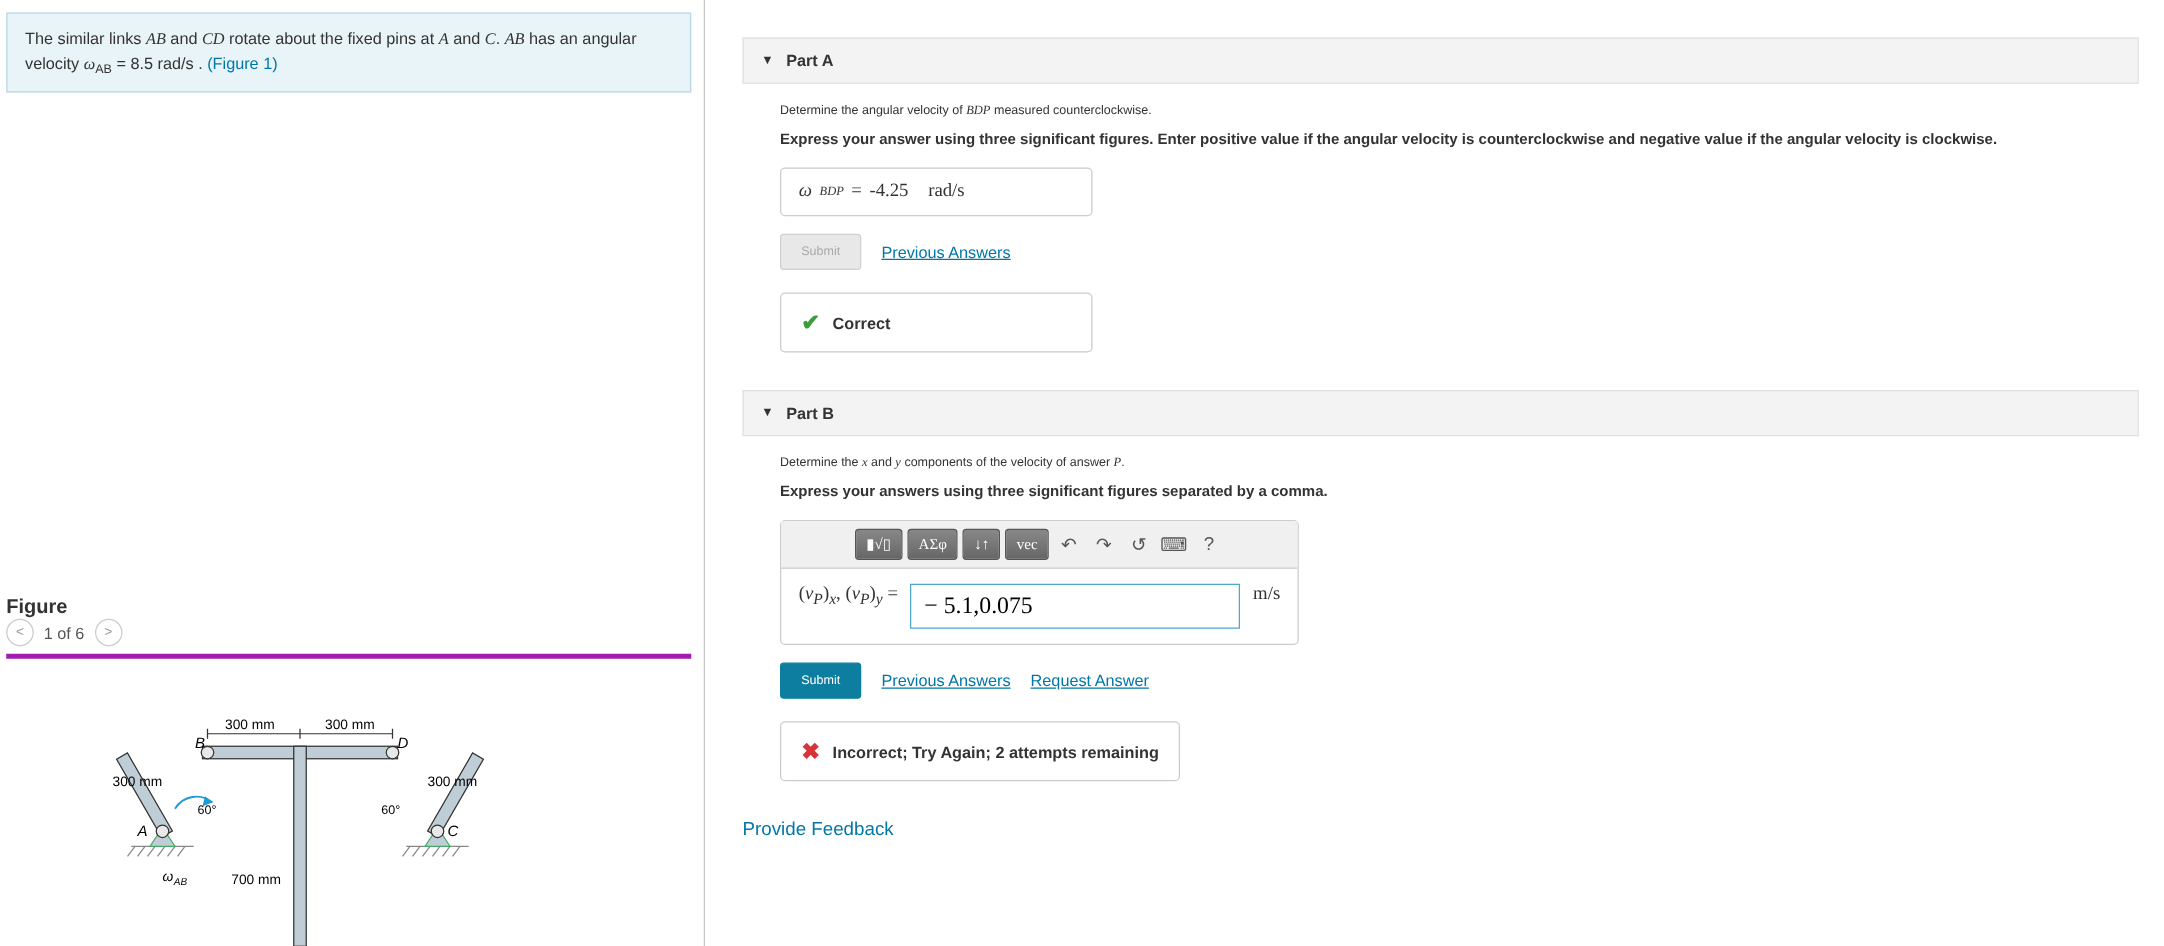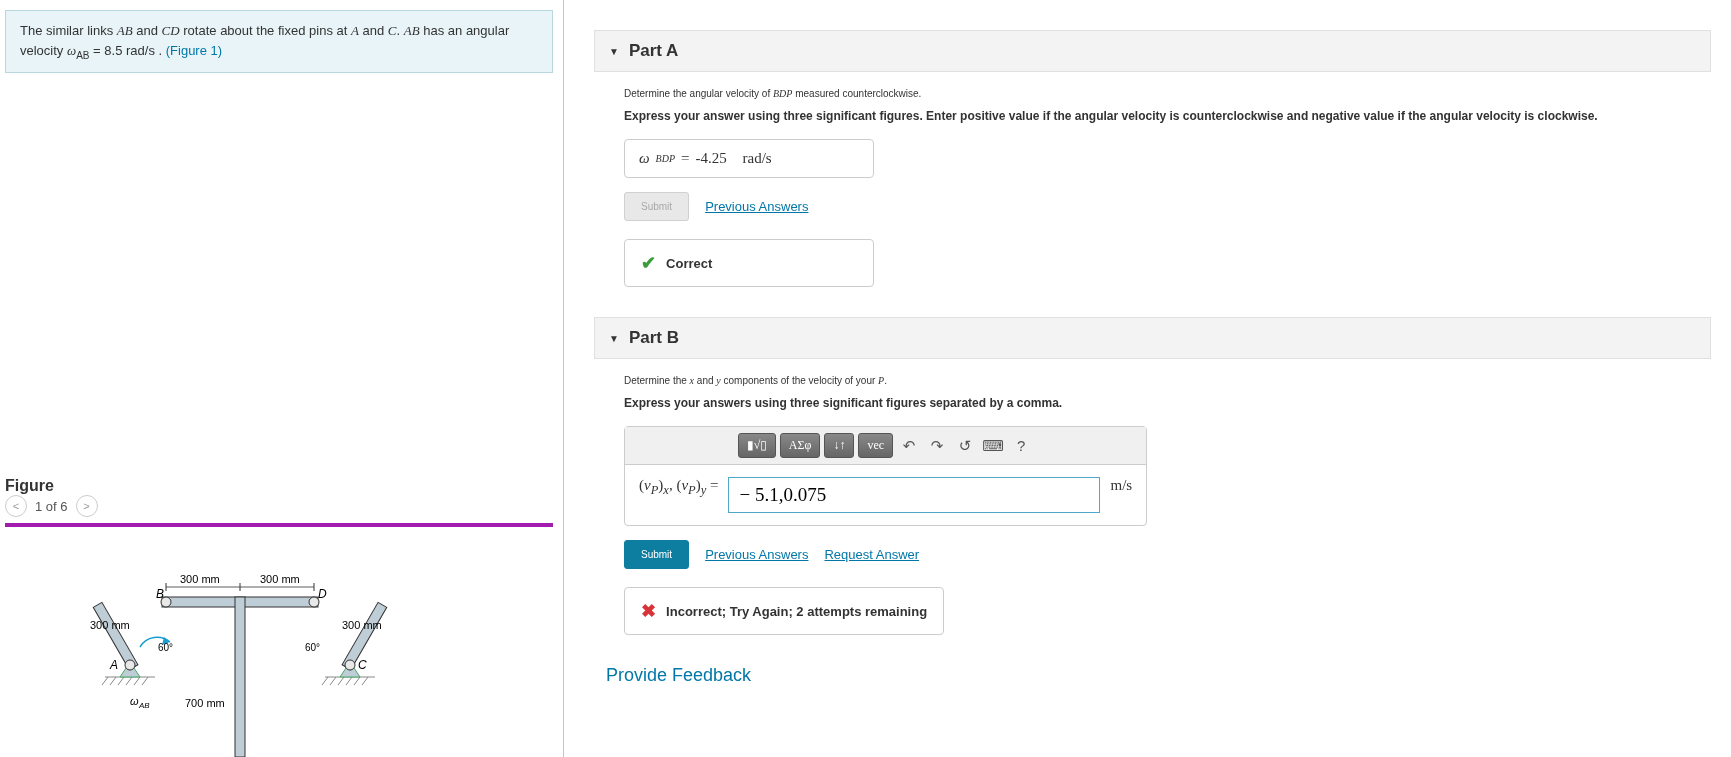--- a/index.html
+++ b/index.html
@@ -15,21 +15,21 @@
 
 .figure-header { position: absolute; bottom: 230px; left: 5px; right: 10px; display: flex; justify-content: space-between; align-items: flex-start; border-bottom: 4px solid #a21caf; padding-bottom: 6px; flex-direction: column; }
 .figure-title { font-size: 16px; font-weight: bold; }
 .figure-nav { display: flex; align-items: center; gap: 8px; font-size: 13px; color: #555; }
 .nav-btn { width: 22px; height: 22px; border: 1px solid #ccc; border-radius: 50%; background: #fff; display: flex; align-items: center; justify-content: center; font-size: 11px; color: #999; cursor: pointer; }
 
 .figure-svg { position: absolute; bottom: 0; left: 80px; }
 
 .part-header { background: #f3f3f3; border: 1px solid #e0e0e0; padding: 10px 14px; display: flex; align-items: center; gap: 10px; margin-top: 30px; }
 .part-header .caret { font-size: 10px; }
-.part-header .title { font-weight: bold; font-size: 17px; text-align: right; }
+.part-header .title { font-weight: bold; font-size: 13px; text-align: right; }
 .part-body { padding: 16px 0 0 30px; }
 .prompt { font-size: 10px; margin-bottom: 10px; }
 .instr { font-size: 12px; font-weight: bold; margin-bottom: 16px; }
 .math-it { font-family: 'Times New Roman', serif; font-style: italic; }
 
 .answer-display { border: 1px solid #ccc; border-radius: 4px; padding: 10px 14px; display: inline-flex; align-items: center; gap: 6px; font-family: 'Times New Roman', serif; font-size: 15px; margin-bottom: 14px; min-width: 250px; }
 .answer-display .sub { font-size: 10px; vertical-align: sub; font-style: italic; }
 
 .btn-row { display: flex; align-items: center; gap: 16px; margin-bottom: 18px; }
 .btn-submit { background: #e8e8e8; border: 1px solid #d0d0d0; color: #aaa; padding: 8px 16px; border-radius: 3px; font-size: 10px; cursor: default; }
@@ -39,24 +39,24 @@
 .feedback-box { border: 1px solid #ccc; border-radius: 4px; padding: 12px 16px; display: inline-flex; align-items: center; gap: 10px; font-size: 13px; font-weight: bold; min-width: 250px; }
 .check { color: #3a9d3a; font-size: 18px; font-weight: bold; }
 .cross { color: #d9333a; font-size: 18px; font-weight: bold; }
 
 .input-panel { border: 1px solid #ccc; border-radius: 4px; display: inline-block; margin-bottom: 14px; }
 .toolbar { background: #f0f0f0; border-bottom: 1px solid #ccc; padding: 6px 10px; display: flex; align-items: center; gap: 4px; justify-content: center; }
 .tool-btn { background: linear-gradient(#888,#666); color: #fff; border: 1px solid #555; border-radius: 3px; padding: 4px 8px; font-size: 12px; font-family: 'Times New Roman', serif; cursor: pointer; min-width: 30px; text-align: center; }
 .tool-icon { width: 24px; height: 24px; display: flex; align-items: center; justify-content: center; color: #555; cursor: pointer; font-size: 15px; }
 .input-row { display: flex; align-items: flex-start; padding: 12px 14px; gap: 10px; }
 .input-label { font-family: 'Times New Roman', serif; font-size: 15px; }
-.answer-input { border: 1px solid #4fa8c9; padding: 6px 10px; font-family: 'Times New Roman', serif; font-size: 19px; width: 372px; outline: none; }
+.answer-input { border: 1px solid #4fa8c9; padding: 6px 10px; font-family: 'Times New Roman', serif; font-size: 19px; width: 264px; outline: none; }
 .unit { font-family: 'Times New Roman', serif; font-size: 15px; }
 
-.feedback-link { color: #0077a8; font-size: 18px; margin-top: 30px; display: block; margin-left: 12px; }
+.feedback-link { color: #0077a8; font-size: 15px; margin-top: 30px; display: block; margin-left: 0; }
 </style>
 </head>
 <body>
 
 <div class="container">
   <div class="left-pane">
     <div class="problem-box">
       <span>The similar links </span><span class="math">AB</span><span> and </span><span class="math">CD</span><span> rotate about the fixed pins at </span><span class="math">A</span><span> and </span><span class="math">C</span><span>. </span><span class="math">AB</span><span> has an angular velocity </span><span class="math">ω</span><span class="sub">AB</span><span> = 8.5 </span><span>rad/s</span><span> . </span><span class="figlink">(Figure 1)</span>
     </div>
 
@@ -158,21 +158,21 @@
         <span>Correct</span>
       </div>
     </div>
 
     <div class="part-header">
       <span class="caret">▼</span>
       <span class="title">Part B</span>
     </div>
     <div class="part-body">
       <div class="prompt">
-        <span>Determine the </span><span class="math-it">x</span><span> and </span><span class="math-it">y</span><span> components of the velocity of your </span><span class="math-it">P</span><span>.</span>
+        <span>Determine the </span><span class="math-it">x</span><span> and </span><span class="math-it">y</span><span> components of the velocity of answer </span><span class="math-it">P</span><span>.</span>
       </div>
       <div class="instr">Express your answers using three significant figures separated by a comma.</div>
 
       <div class="input-panel">
         <div class="toolbar">
           <span class="tool-btn">▮√▯</span>
           <span class="tool-btn">ΑΣφ</span>
           <span class="tool-btn">↓↑</span>
           <span class="tool-btn">vec</span>
           <span class="tool-icon">↶</span>

